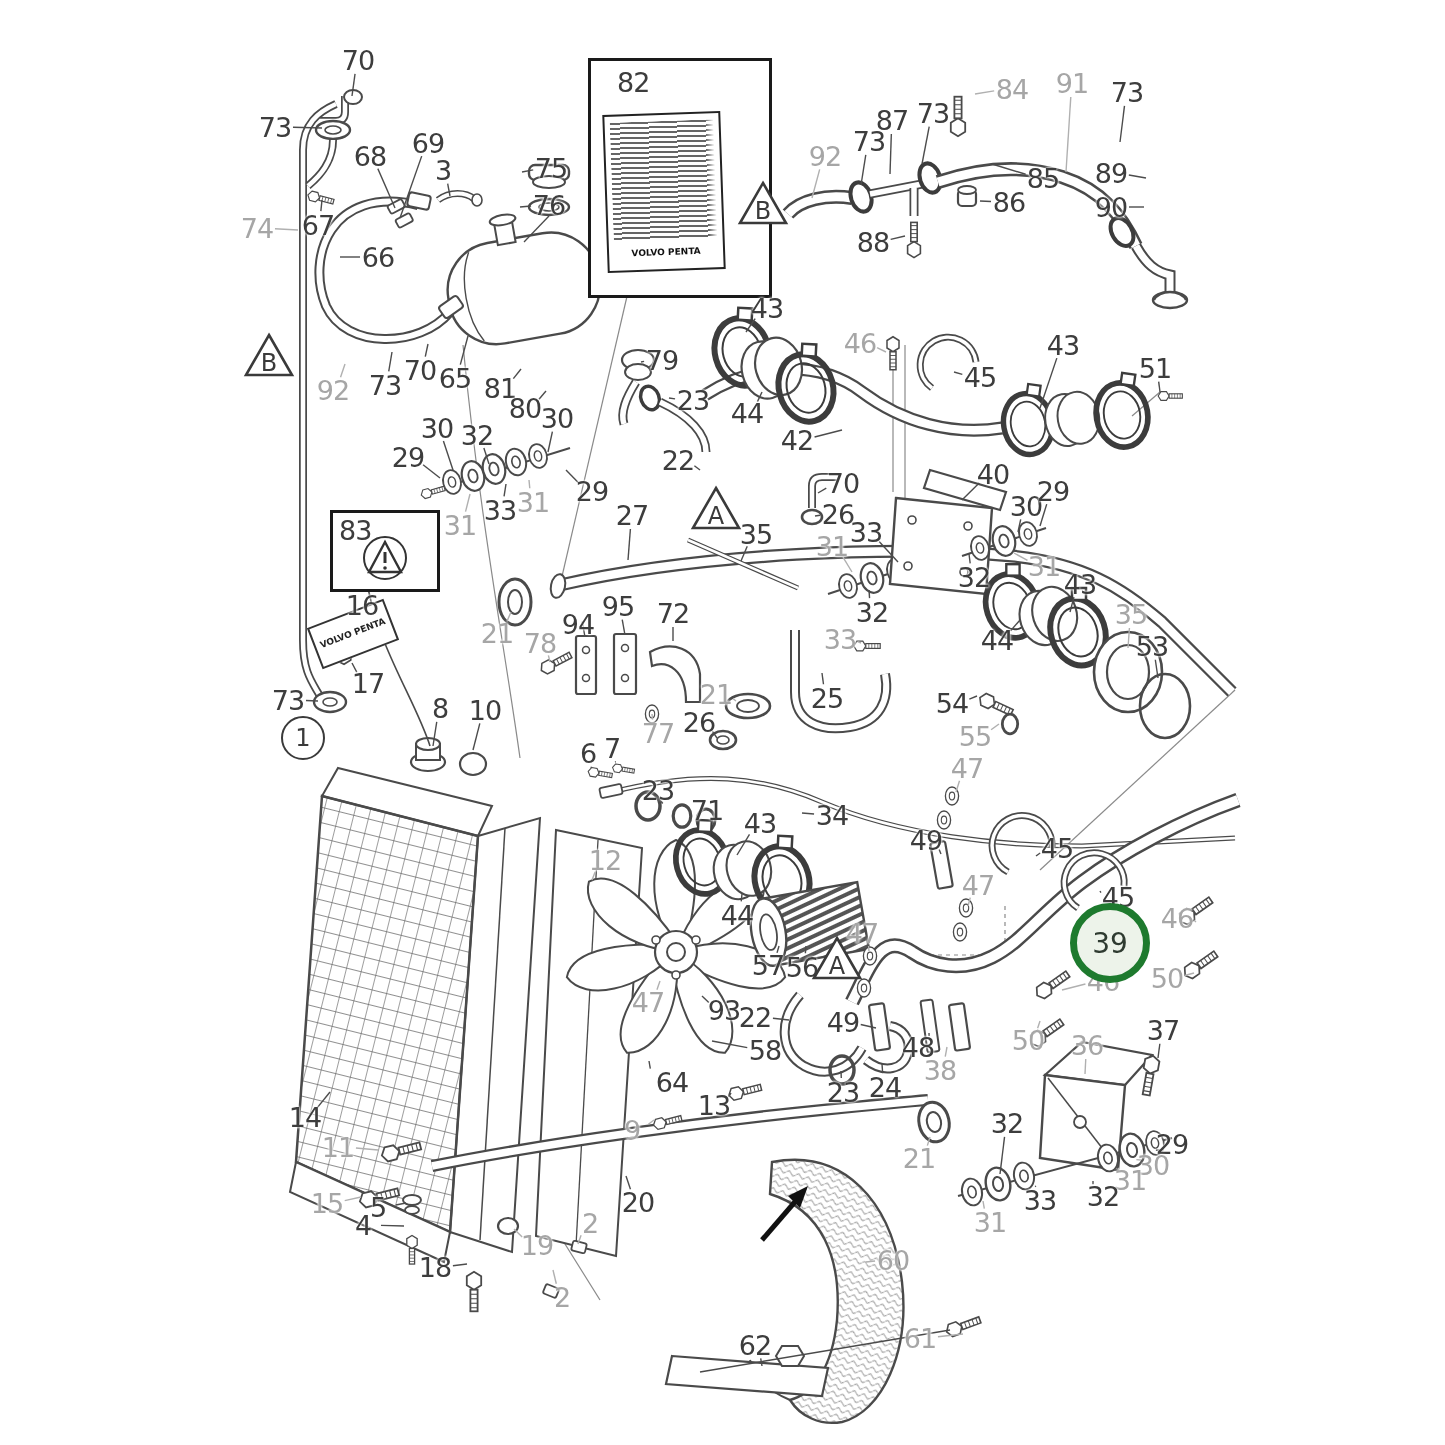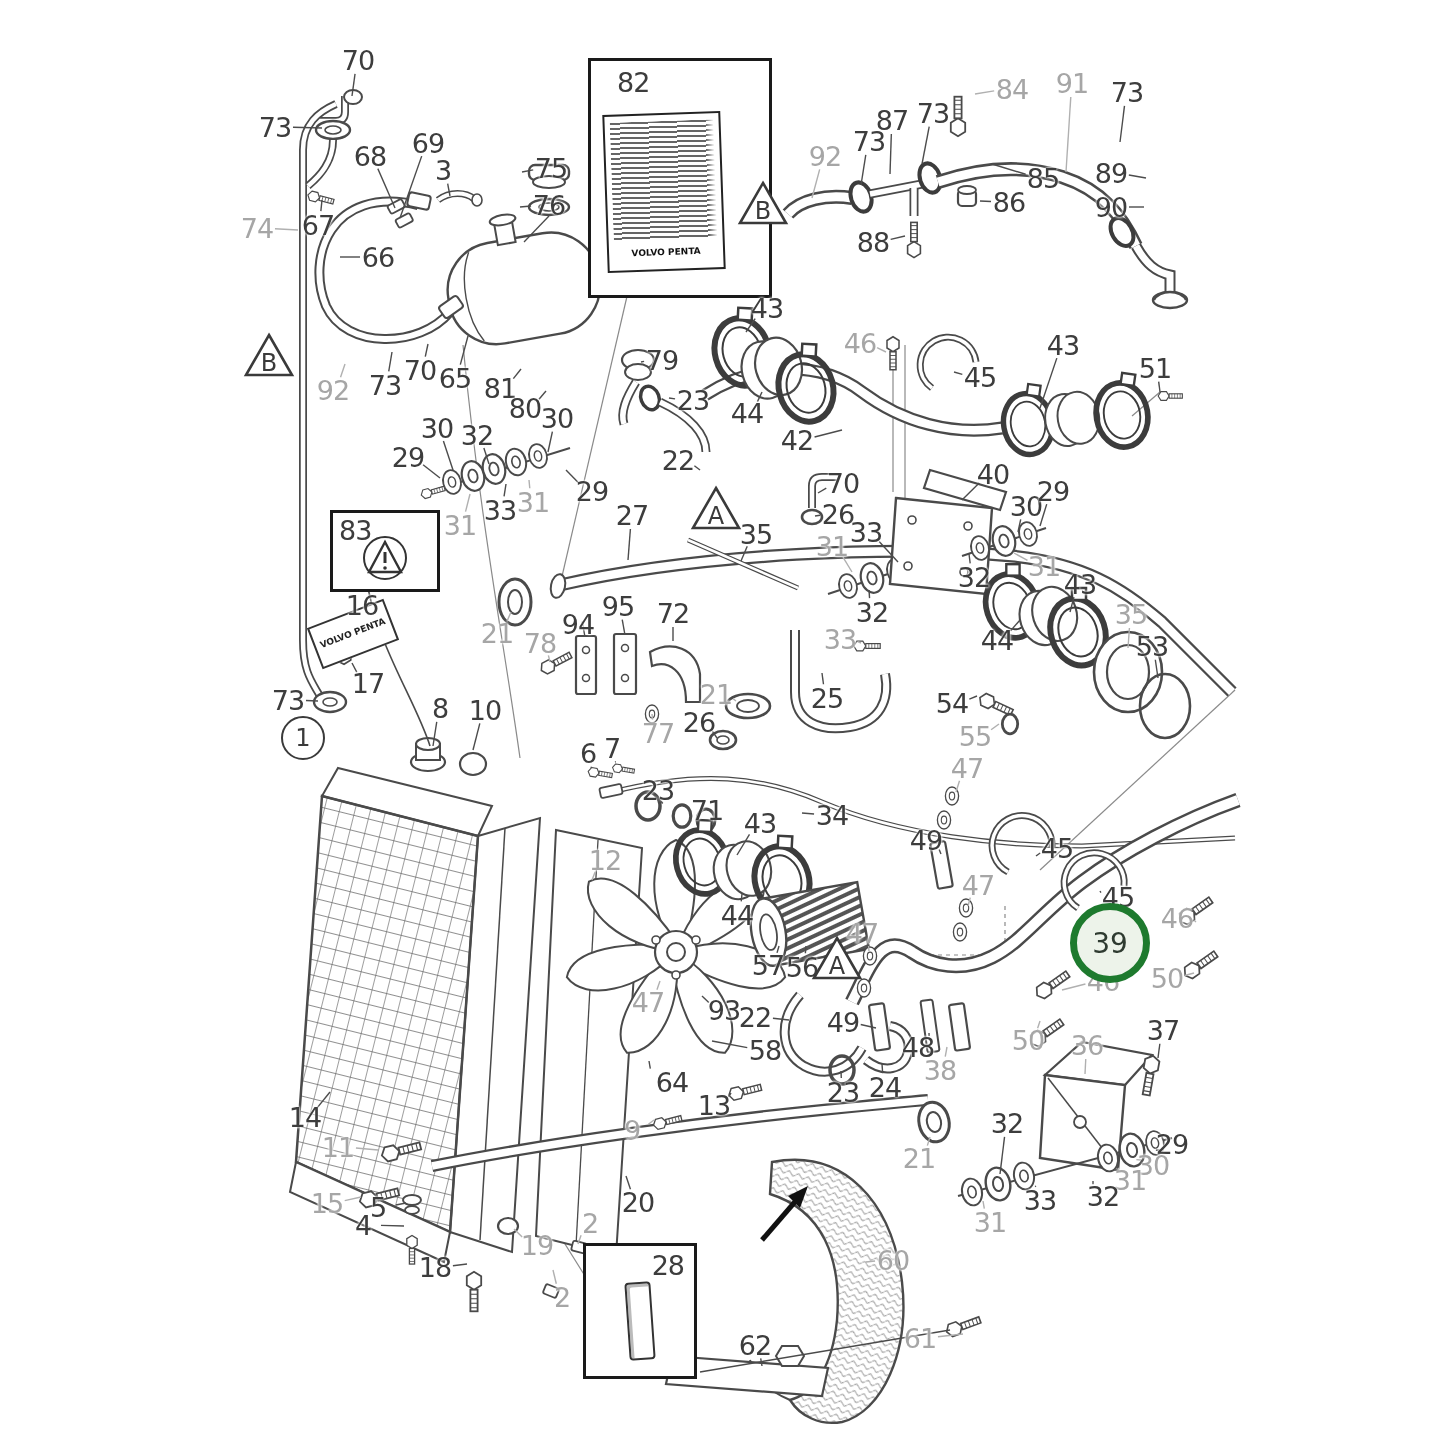--- a/index.html
+++ b/index.html
@@ -696,24 +696,20 @@
   <div class="figbox" style="left:330px;top:510px;width:76px;height:76px;">
     <span class="blabel" style="left:6px;top:2px;">83</span>
     <svg class="warnicon" width="52" height="52" viewBox="0 0 52 52">
       <circle cx="26" cy="28" r="21" fill="none" stroke="#333" stroke-width="2"></circle>
       <polygon points="26,12 42,42 10,42" fill="none" stroke="#333" stroke-width="2.4"></polygon>
       <line x1="26" y1="22" x2="26" y2="33" stroke="#333" stroke-width="3"></line>
       <circle cx="26" cy="38" r="1.8" fill="#333"></circle>
     </svg>
   </div>
 
-  <div class="figbox" style="left:583px;top:1243px;width:80px;height:130px;">
-    <span class="blabel" style="right:10px;top:4px;">28</span>
-    <div class="slot"></div>
-  </div>
 
 
   <div class="plate16">VOLVO PENTA</div>
 
   <div class="circ1" style="left:303px;top:738px;">1</div>
 
   <div class="green39" style="left:1110px;top:943px;">39</div>
 
 </div>
 

